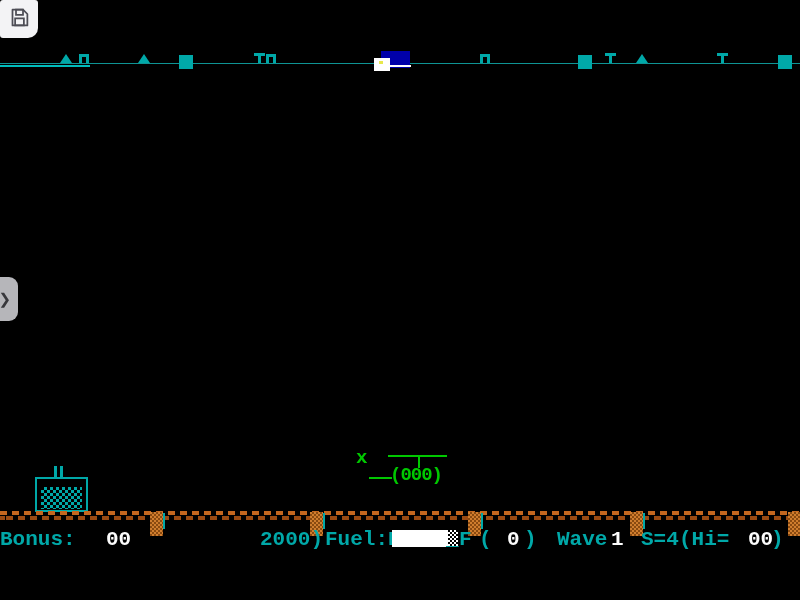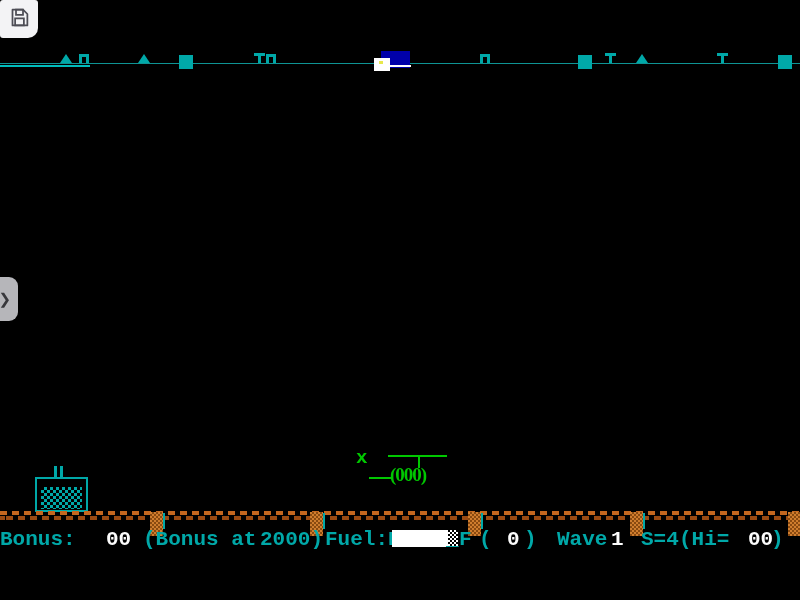--- a/index.html
+++ b/index.html
@@ -33,21 +33,21 @@
   .player-marker{position:absolute;left:374px;top:58px;width:16px;height:13px;background:#ffffff;}
   .player-dot{position:absolute;left:379px;top:61px;width:4px;height:3px;background:#e8e84a;}
 
   
   .heli-txt{position:absolute;color:#00c800;font-weight:bold;white-space:pre;}
   .heli-rotor{position:absolute;left:388px;top:455px;width:59px;height:2px;background:#00c800;}
   .heli-mast{position:absolute;left:418px;top:457px;width:2px;height:11px;background:#00c800;}
   .heli-tailboom{position:absolute;left:369px;top:477px;width:23px;height:2px;background:#00c800;}
   .heli-x{left:356px;top:447px;font-size:19px;}
   .heli-tick{left:359px;top:458px;font-size:19px;}
-  .heli-body{left:390px;top:464px;font-size:19px;letter-spacing:-1px;font-family:Liberation Serif, serif;}
+  .heli-body{left:390px;top:464px;font-size:19px;letter-spacing:-1px;}
 
   
   .hangar{position:absolute;left:35px;top:477px;width:53px;height:35px;border:2px solid #00a8a8;
           box-sizing:border-box;background:transparent;}
   .chimney{position:absolute;top:466px;width:3px;height:11px;background:#00a8a8;}
   .chimney-1{left:54px;} .chimney-2{left:60px;}
   .hangar-dither{position:absolute;left:41px;top:487px;width:41px;height:22px;
     background-image:
       linear-gradient(45deg,#00a8a8 25%,transparent 25%,transparent 75%,#00a8a8 75%),
       linear-gradient(45deg,#00a8a8 25%,transparent 25%,transparent 75%,#00a8a8 75%);
@@ -119,21 +119,20 @@
   <div id="posts">
       <div class="post" style="left: 150px;"></div>
       <div class="post" style="left: 310px;"></div>
       <div class="post" style="left: 468px;"></div>
       <div class="post" style="left: 630px;"></div>
       <div class="post" style="left: 788px;"></div>
     </div>
 
   <div class="sb" style="left:0px">Bonus:</div>
   <div class="sb sb-val" style="left:106px">00</div>
-  <div class="sb" style="left:143px">(Bonus at</div>
   <div class="sb" style="left:260px">2000)</div>
   <div class="sb" style="left:325px">Fuel:E</div>
   <div class="fuel-bar-solid"></div>
   <div class="fuel-bar-dither"></div>
   <div class="sb" style="left:446px">_</div>
   <div class="sb" style="left:459px">F</div>
   <div class="sb" style="left:479px">(</div>
   <div class="sb sb-val" style="left:507px">0</div>
   <div class="sb" style="left:524px">)</div>
   <div class="sb" style="left:557px">Wave</div>

